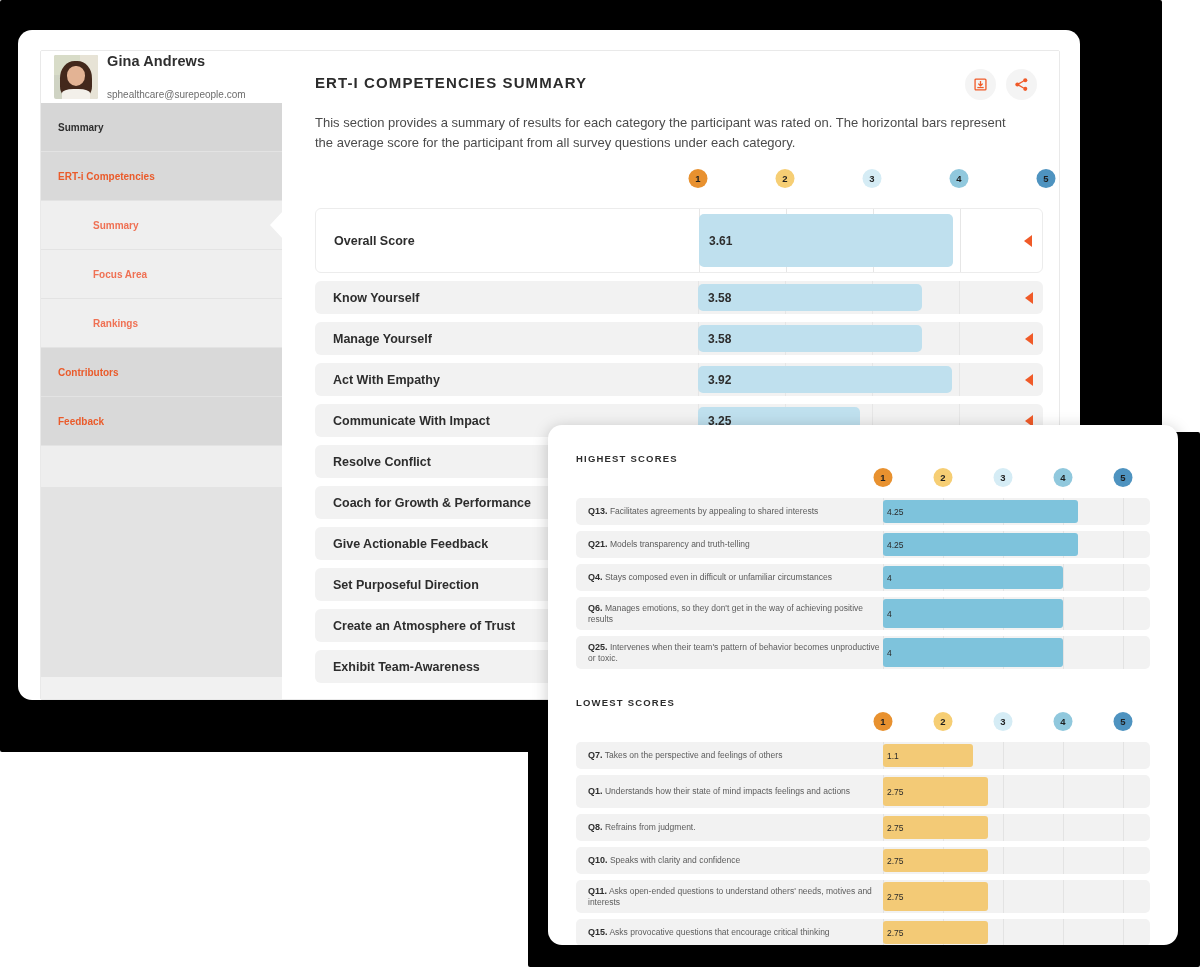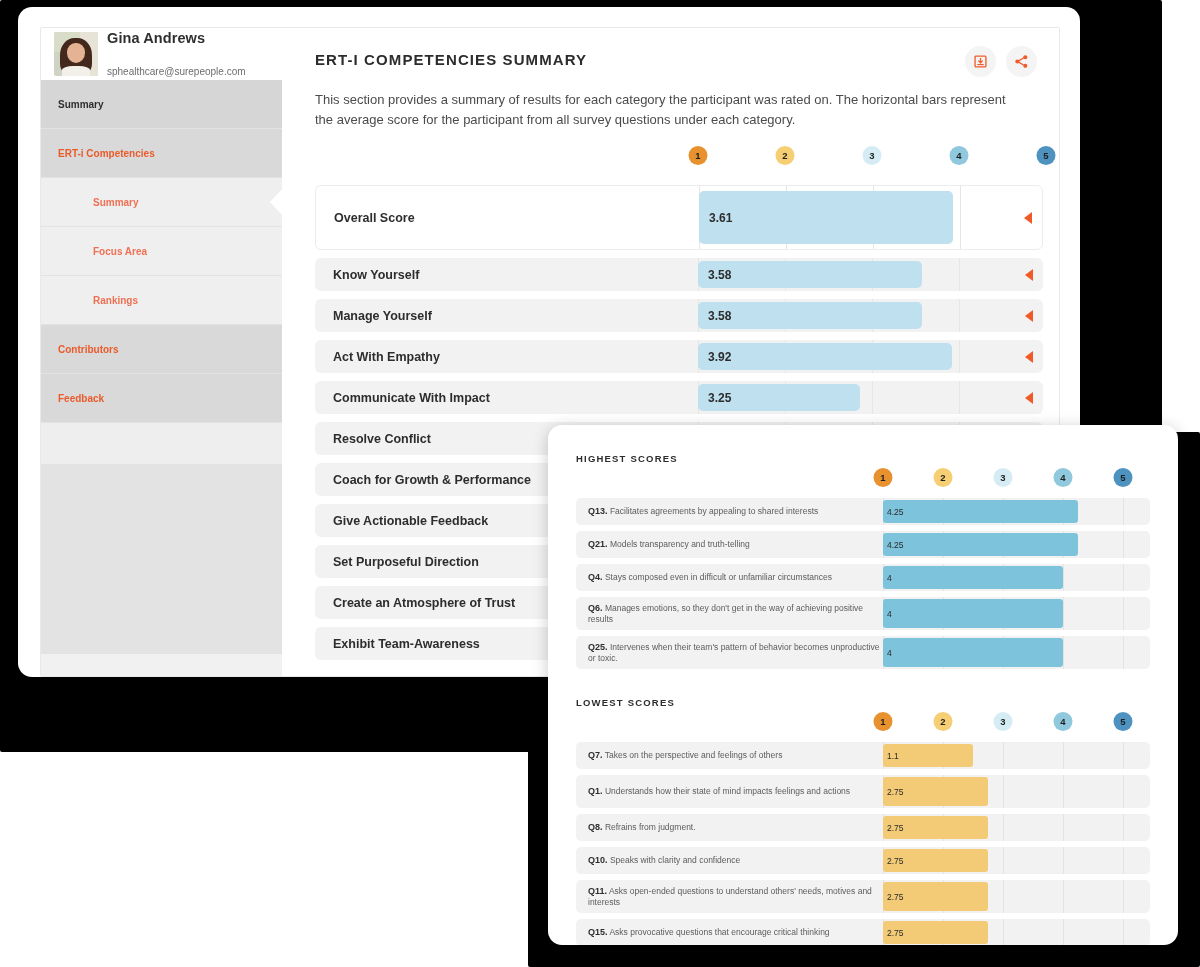--- a/index.html
+++ b/index.html
@@ -12,21 +12,21 @@
   .shadow-back{
     position:absolute;left:0;top:0;width:1162px;height:752px;
     background:#000000;border-radius:2px;
   }
   .shadow-front{
     position:absolute;left:528px;top:432px;width:672px;height:535px;
     background:#000000;border-radius:2px;
   }
   
   .back-card{
-    position:absolute;left:18px;top:7px;width:1062px;height:670px;
+    position:absolute;left:18px;top:30px;width:1062px;height:670px;
     background:#ffffff;border-radius:14px;
     box-shadow:0 2px 10px rgba(0,0,0,.18);
     overflow:hidden;
   }
   .back-inner{
     position:absolute;left:22px;top:20px;width:1018px;height:648px;
     background:#ffffff;border:1px solid #e9e9e9;border-radius:2px;
     overflow:hidden;
   }
   

